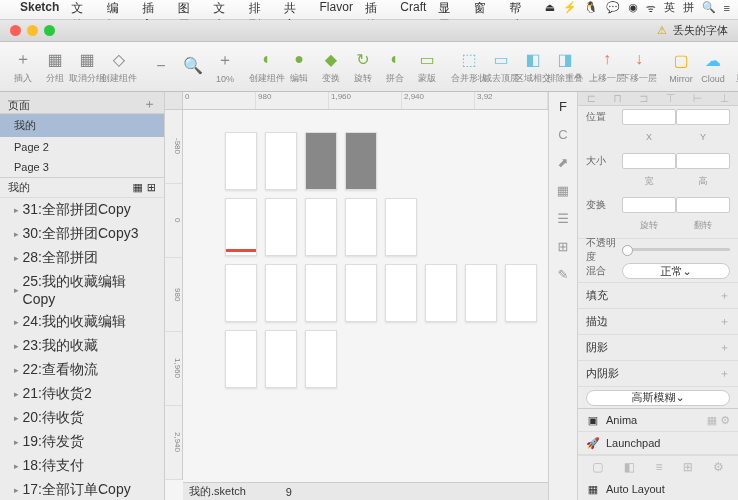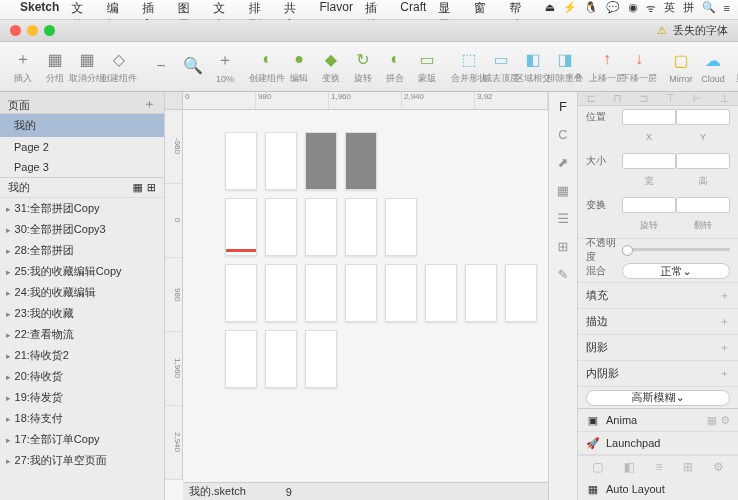--- a/index.html
+++ b/index.html
@@ -27,21 +27,21 @@
 .main{display:flex;height:408px}
 .leftpanel{width:165px;background:#ececec;border-right:1px solid #cfcfcf;display:flex;flex-direction:column}
 .ph{height:22px;display:flex;align-items:flex-end;justify-content:space-between;padding:0 8px;background:#e2e2e2;border-bottom:1px solid #d0d0d0;font-size:11px;color:#555}
 .ph .plus{font-size:13px;color:#888}
 .pagelist{border-bottom:1px solid #d0d0d0}
 .pagelist div{padding:4px 14px;font-size:11px}
 .pagelist .sel{background:#a8bcd6}
 .lh{height:20px;display:flex;align-items:center;justify-content:space-between;padding:0 8px;color:#777;font-size:10px;border-bottom:1px solid #ddd}
 .lh .icons{display:flex;gap:4px}
 .layers{flex:1;overflow:auto}
-.layer{display:flex;align-items:center;padding:3px 6px;font-size:11px;gap:4px}
+.layer{display:flex;align-items:center;padding:3px 14px;font-size:14px;gap:4px}
 .layer::before{content:"▸";font-size:9px;color:#888}
 .canvas{flex:1;background:#f5f5f5;position:relative;overflow:hidden}
 .ruler-h{position:absolute;top:0;left:18px;right:0;height:18px;background:#efefef;border-bottom:1px solid #ccc;display:flex}
 .ruler-h div{flex:1;border-right:1px solid #ddd;font-size:8px;color:#888;padding-left:2px}
 .ruler-v{position:absolute;top:18px;left:0;width:18px;bottom:20px;background:#efefef;border-right:1px solid #ccc;display:flex;flex-direction:column}
 .ruler-v div{flex:1;border-bottom:1px solid #ddd;font-size:8px;color:#888;writing-mode:vertical-rl;text-align:center}
 .corner{position:absolute;top:0;left:0;width:18px;height:18px;background:#e5e5e5;border-right:1px solid #ccc;border-bottom:1px solid #ccc}
 .artboards{position:absolute;top:40px;left:60px;display:flex;flex-direction:column;gap:8px}
 .abrow{display:flex;gap:8px}
 .ab{width:32px;height:58px;background:#fff;border:1px solid #ddd;box-shadow:0 1px 2px rgba(0,0,0,0.1)}

